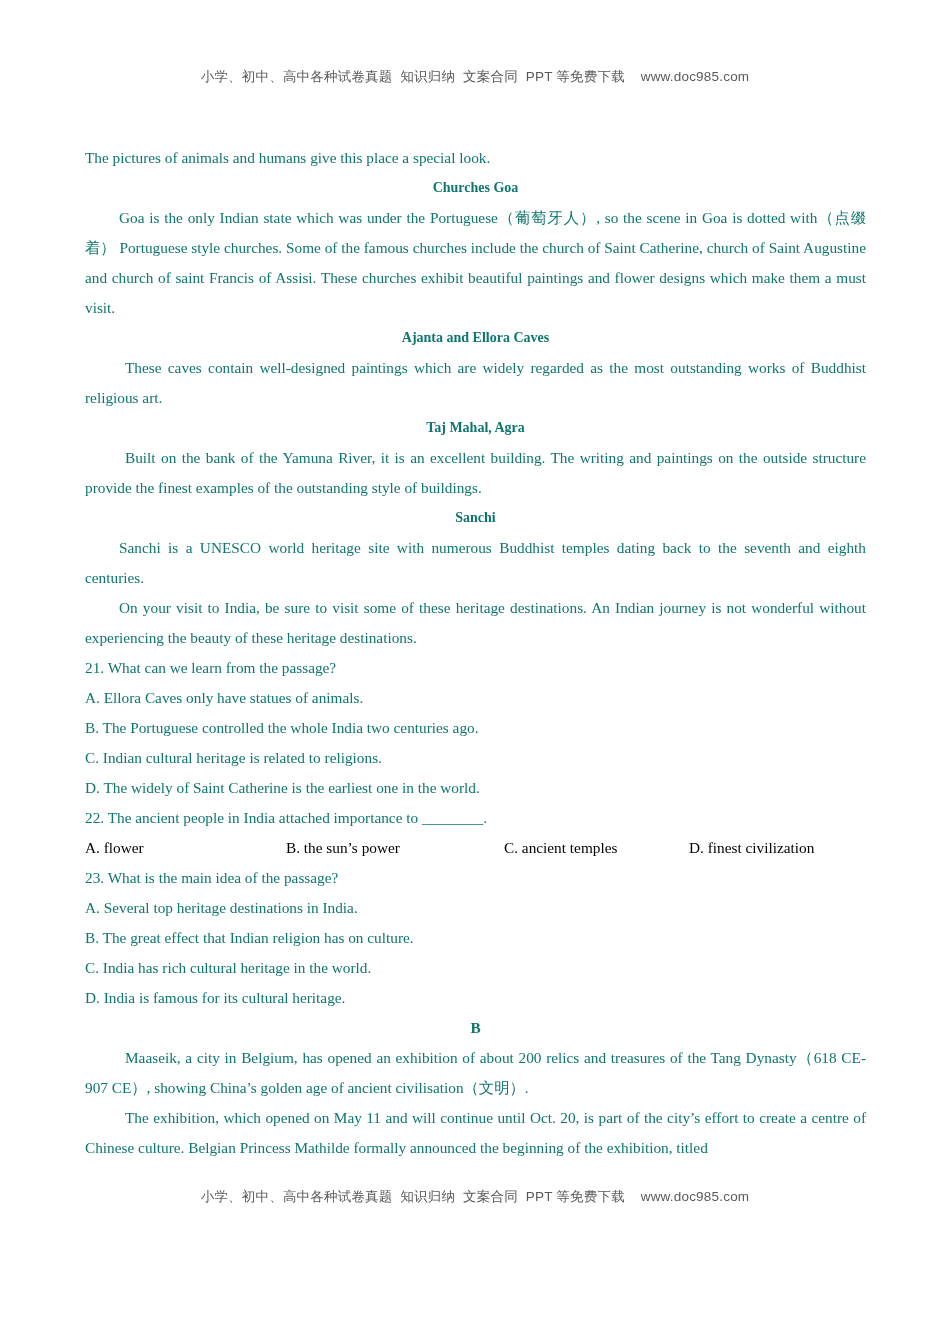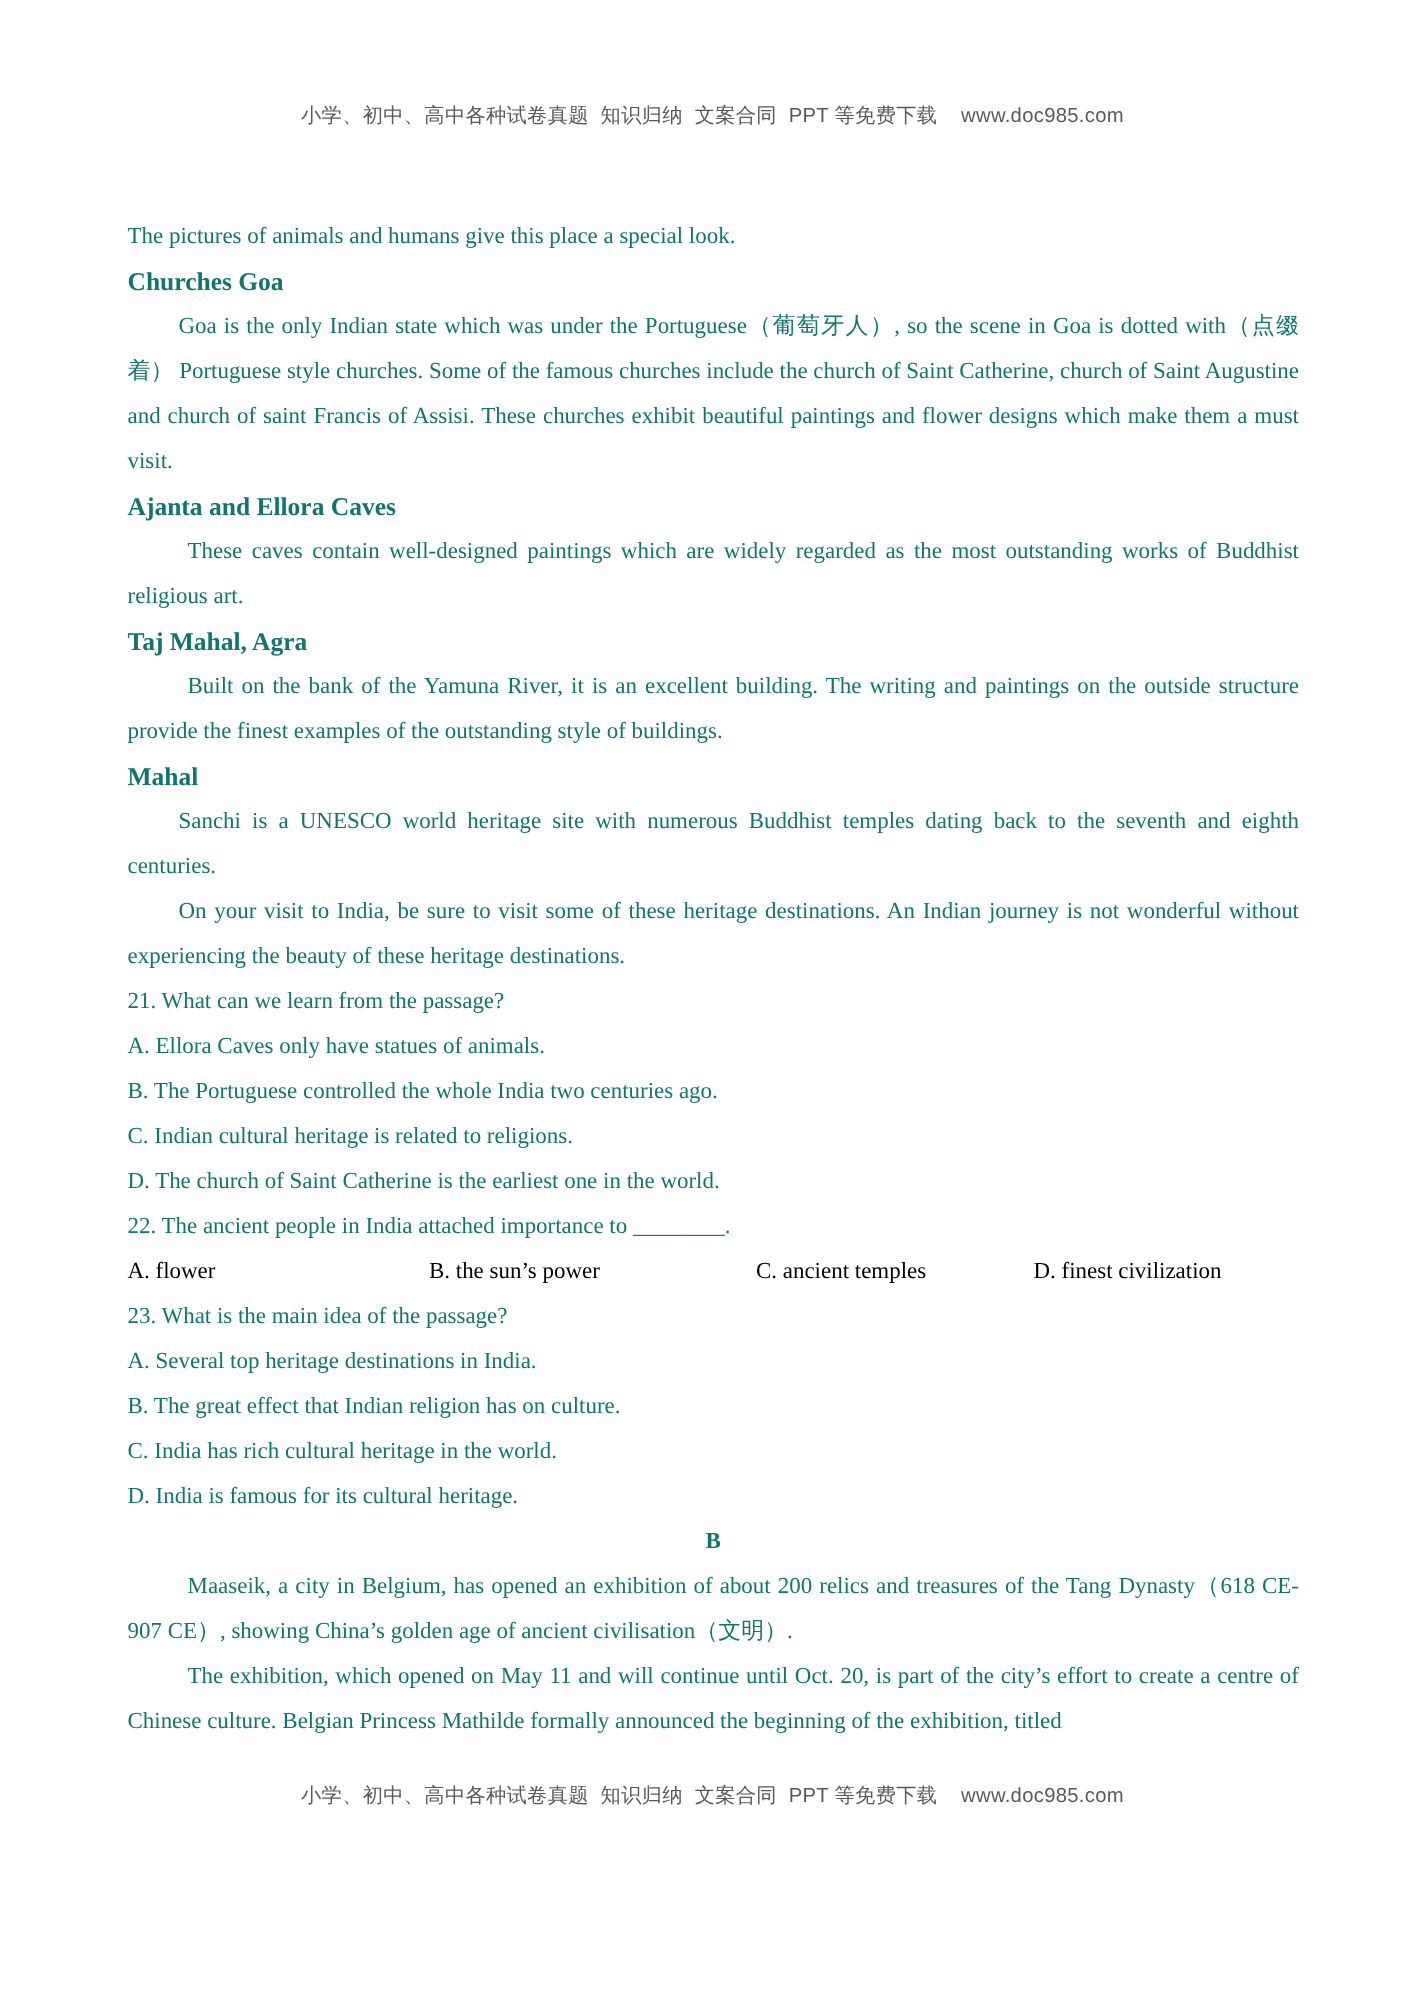--- a/index.html
+++ b/index.html
@@ -56,22 +56,22 @@
   }
 
   
   .plain {
     text-align: left;
   }
 
   
   .heading {
     font-weight: bold;
-    text-align: left;
-    font-size: 17px;
+    text-align: center;
+    font-size: 14px;
     line-height: 30px;
   }
 
   
   .para {
     text-indent: 34px;
     text-align: justify;
     text-justify: inter-word;
   }
   .para.wide-indent {
@@ -121,30 +121,30 @@
 
     <p class="heading">Churches Goa</p>
     <p class="para">Goa is the only Indian state which was under the Portuguese（葡萄牙人）, so the scene in Goa is dotted with（点缀着）  Portuguese style churches. Some of the famous churches include the church of Saint Catherine, church of Saint Augustine and church of saint Francis of Assisi. These churches exhibit beautiful paintings and flower designs which make them a must visit.</p>
 
     <p class="heading">Ajanta and Ellora Caves</p>
     <p class="para wide-indent">These caves contain well-designed paintings which are widely regarded as the most outstanding works of Buddhist religious art.</p>
 
     <p class="heading">Taj Mahal, Agra</p>
     <p class="para wide-indent">Built on the bank of the Yamuna River, it is an excellent building. The writing and paintings on the outside structure provide the finest examples of the outstanding style of buildings.</p>
 
-    <p class="heading">Mahal</p>
+    <p class="heading">Sanchi</p>
     <p class="para">Sanchi is a UNESCO world heritage site with numerous Buddhist temples dating back to the seventh and eighth centuries.</p>
 
     <p class="para">On your visit to India, be sure to visit some of these heritage destinations. An Indian journey is not wonderful without experiencing the beauty of these heritage destinations.</p>
 
     <p class="question">21. What can we learn from the passage?</p>
     <p class="option">A. Ellora Caves only have statues of animals.</p>
     <p class="option">B. The Portuguese controlled the whole India two centuries ago.</p>
     <p class="option">C. Indian cultural heritage is related to religions.</p>
-    <p class="option">D. The church of Saint Catherine is the earliest one in the world.</p>
+    <p class="option">D. The widely of Saint Catherine is the earliest one in the world.</p>
 
     <p class="question">22. The ancient people in India attached importance to ________.</p>
     <div class="option-row">
       <span class="opt opt-0">A. flower</span>
       <span class="opt opt-1">B. the sun’s power</span>
       <span class="opt opt-2">C. ancient temples</span>
       <span class="opt opt-3">D. finest civilization</span>
     </div>
 
     <p class="question">23. What is the main idea of the passage?</p>

